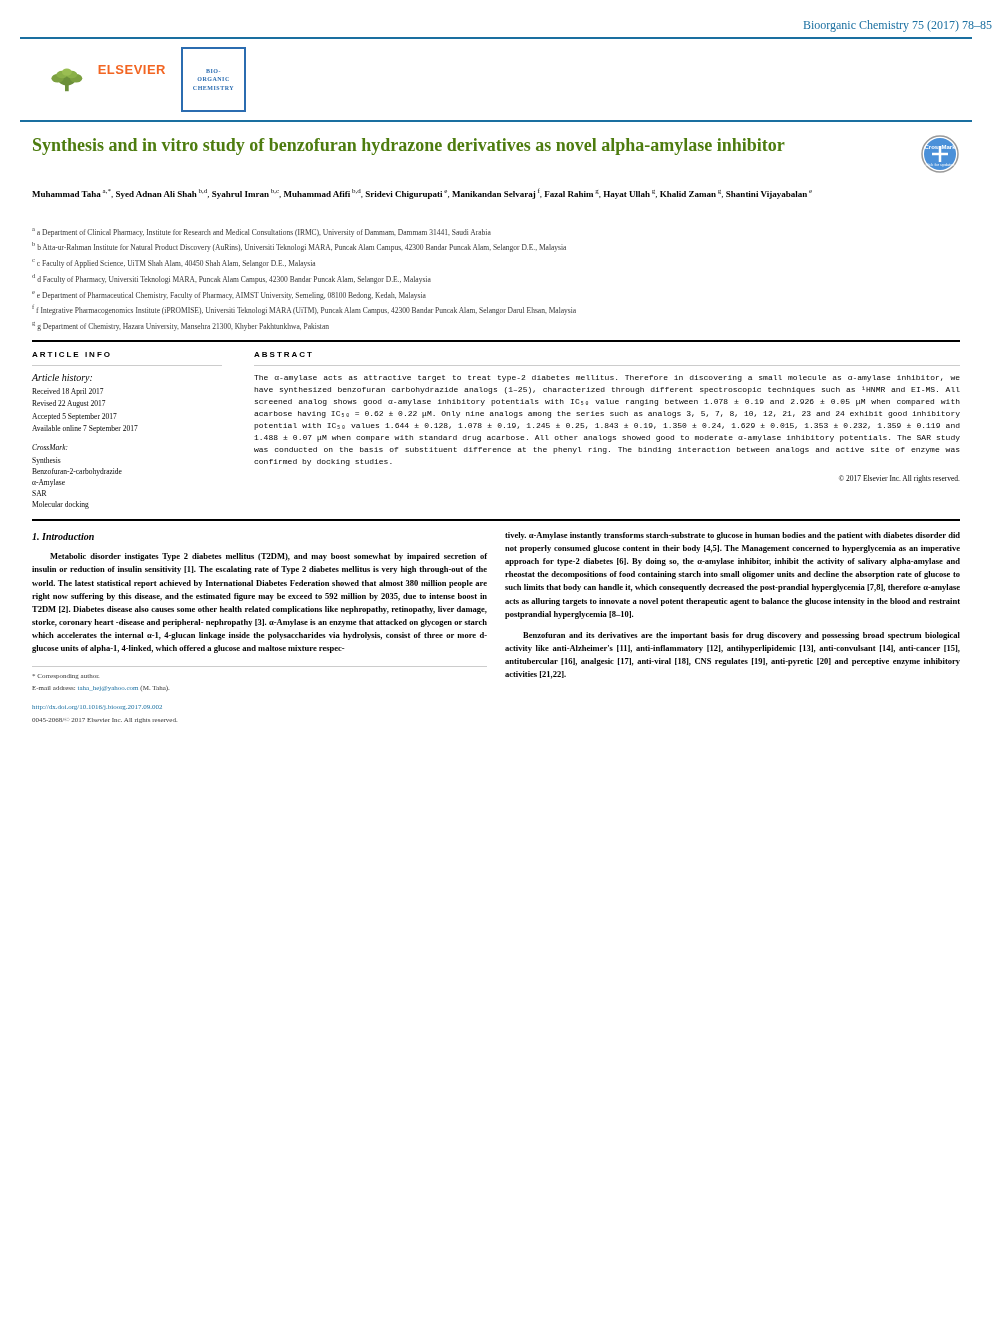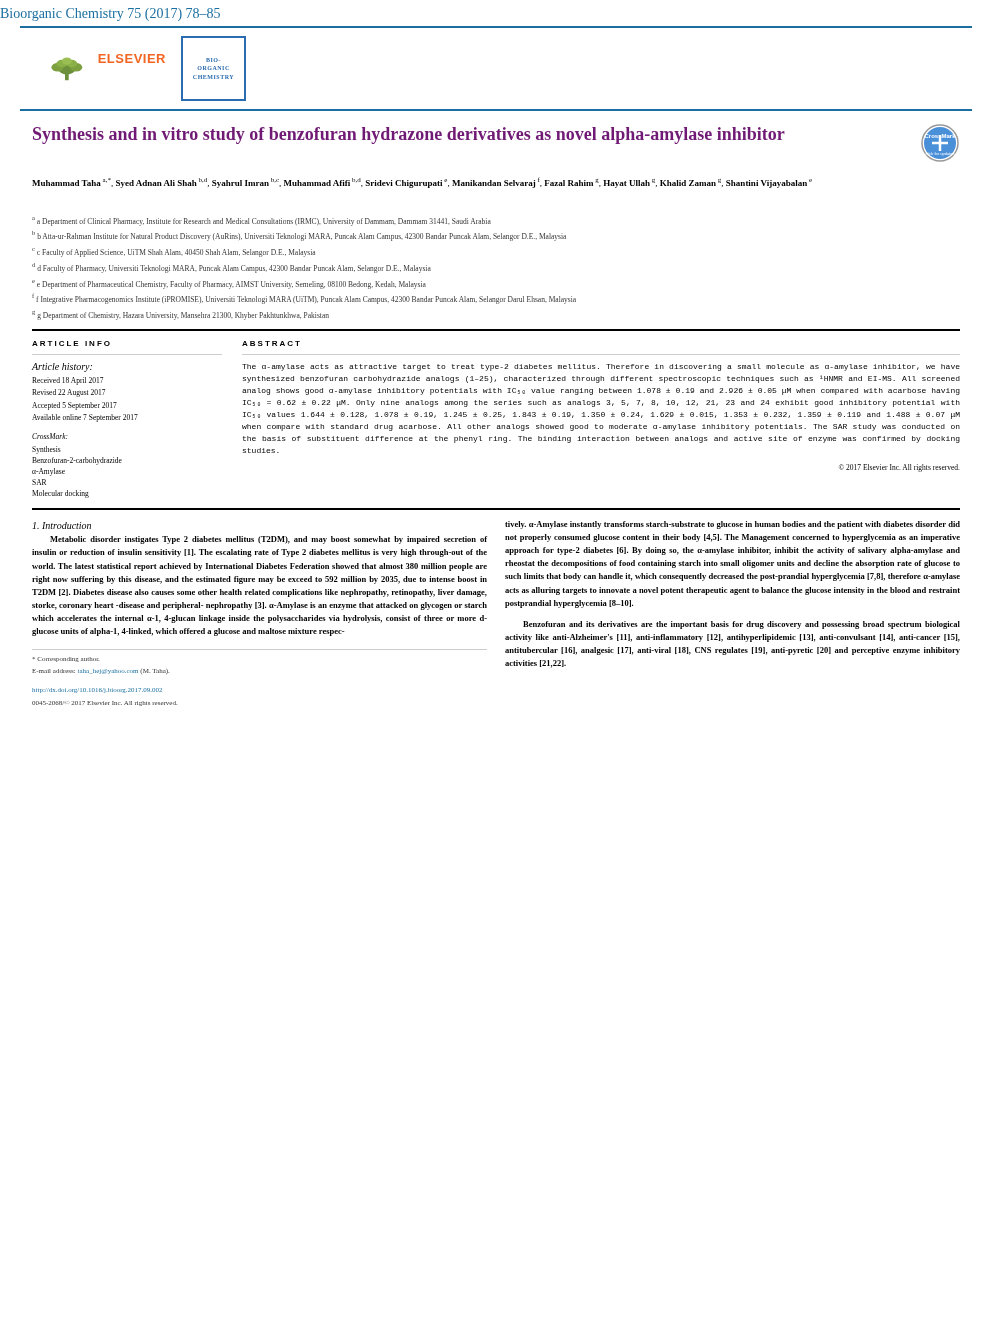--- a/index.html
+++ b/index.html
@@ -14,24 +14,24 @@
 
     .page-wrapper {
       width: 992px;
       min-height: 1323px;
       background: #fff;
       padding: 0;
     }
 
     
     .journal-ref-bar {
-      text-align: left;
-      font-size: 14px;
+      text-align: right;
+      font-size: 12px;
       color: #1a6fa0;
-      padding: 6px 0 4px;
+      padding: 18px 0 4px;
       border-bottom: none;
     }
 
     .journal-header {
       display: flex;
       align-items: center;
       border-top: 2px solid #1a6fa0;
       border-bottom: 2px solid #1a6fa0;
       padding: 8px 16px;
       margin: 0 20px;
@@ -110,21 +110,21 @@
       margin-bottom: 10px;
     }
 
     .article-title-text {
       flex: 1;
     }
 
     .article-title {
       font-size: 18px;
       font-weight: bold;
-      color: #701a75;
+      color: #4d7c0f;
       line-height: 1.3;
       margin-bottom: 8px;
       font-family: 'Times New Roman', serif;
     }
 
     
     .authors-line {
       font-size: 9px;
       margin-bottom: 22px;
       line-height: 1.5;
@@ -165,21 +165,21 @@
 
     .divider-thin {
       border: none;
       border-top: 1px solid #ccc;
       margin: 6px 0;
     }
 
     
     .two-col {
       display: flex;
-      gap: 20px;
+      gap: 32px;
       margin-bottom: 0;
     }
 
     .article-info-col {
       width: 190px;
       flex-shrink: 0;
     }
 
     .abstract-col {
       flex: 1;
@@ -241,22 +241,23 @@
 
     .body-col {
       flex: 1;
       font-size: 8.5px;
       line-height: 1.55;
       text-align: justify;
     }
 
     .section-heading {
       font-size: 10px;
-      font-weight: normal;
+      font-weight: bold;
       font-style: italic;
+      margin-bottom: 6px;
       font-family: 'Times New Roman', serif;
     }
 
     .body-paragraph {
       margin-bottom: 8px;
       text-indent: 18px;
       font-size: 8.5px;
       line-height: 1.55;
       text-align: justify;
       font-weight: bold;

